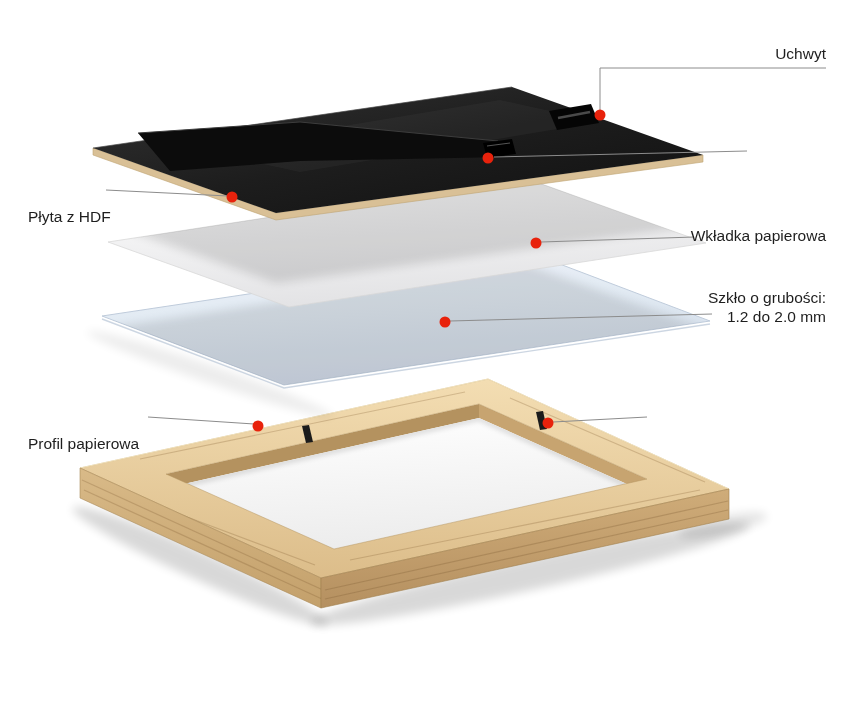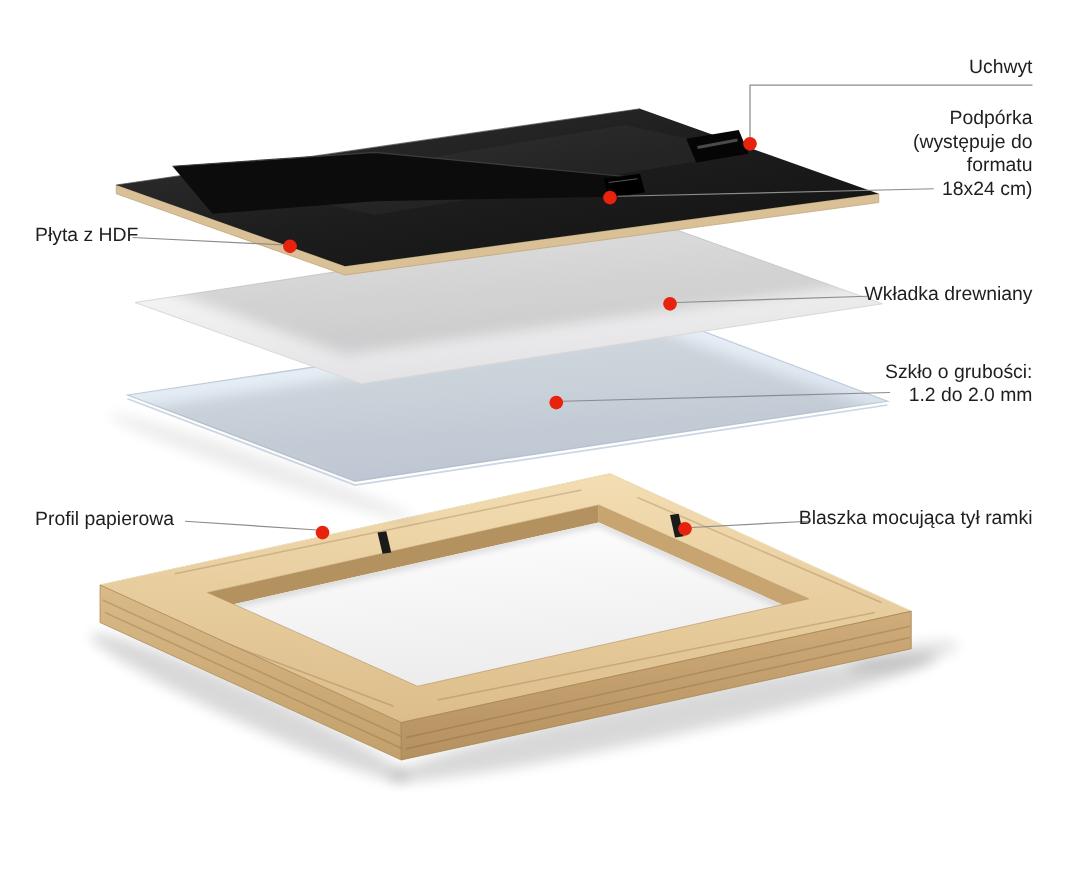--- a/index.html
+++ b/index.html
@@ -8,21 +8,21 @@
   .stage svg{position:absolute;left:0;top:0;}
   .lbl{
     position:absolute;
     font-family:"Liberation Sans", sans-serif;
     font-size:15.5px;
     line-height:19px;
     color:#1e1e1e;
     white-space:pre-line;
   }
   .lbl.right{right:31px;text-align:right;}
-  .lbl.left{left:28px;text-align:left;}
+  .lbl.left{left:28px;text-align:left;margin-top:28px;}
 </style>
 </head>
 <body>
 
 <div class="stage">
 
   <svg width="857" height="705" viewBox="0 0 857 705">
     <defs>
       <linearGradient id="boardGrad" x1="0" y1="0" x2="1" y2="1">
         <stop offset="0" stop-color="#333333"></stop>
@@ -168,24 +168,19 @@
       <circle cx="488" cy="158" r="5.5"></circle>
       <circle cx="232" cy="197" r="5.5"></circle>
       <circle cx="536" cy="243" r="5.5"></circle>
       <circle cx="445" cy="322" r="5.5"></circle>
       <circle cx="258" cy="426" r="5.5"></circle>
       <circle cx="548" cy="423" r="5.5"></circle>
     </g>
   </svg>
 
   <div class="lbl right" style="top:44px">Uchwyt</div>
-  <div class="lbl right" style="top:85px">Podpórka
-(występuje do
-formatu
-18x24 cm)</div>
   <div class="lbl left" style="top:179px">Płyta z HDF</div>
-  <div class="lbl right" style="top:226px">Wkładka drewniany</div>
+  <div class="lbl right" style="top:226px">Wkładka papierowa</div>
   <div class="lbl right" style="top:288px">Szkło o grubości:
 1.2 do 2.0 mm</div>
   <div class="lbl left" style="top:406px">Profil papierowa</div>
-  <div class="lbl right" style="top:405px">Blaszka mocująca tył ramki</div>
 
 </div>
 
 </body></html>

